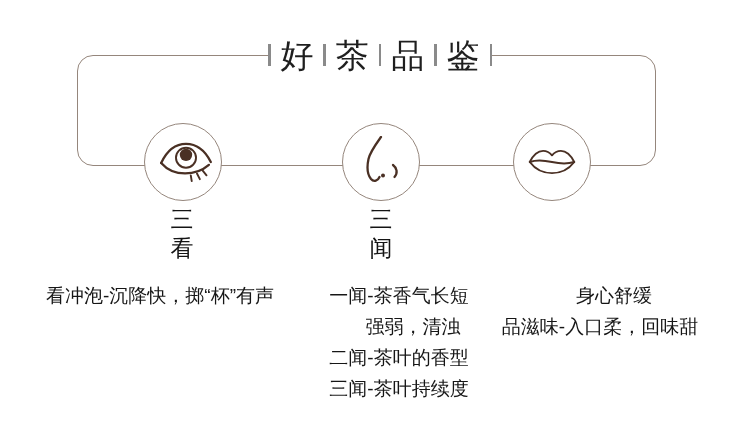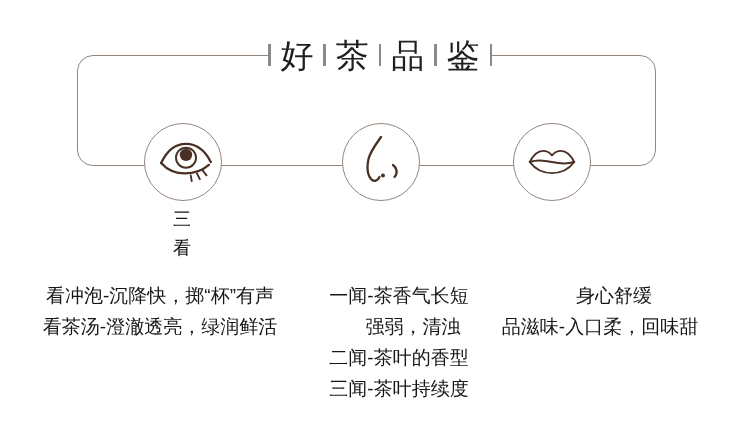--- a/index.html
+++ b/index.html
@@ -23,21 +23,21 @@
           display:flex;align-items:center;justify-content:center;}
   .circle.c1{left:144px;top:123px;}
   .circle.c2{left:342px;top:123px;}
   .circle.c3{left:513px;top:123px;}
   .icon{display:block;}
   .icon.eye{transform:translateX(3px);}
   .icon.nose{transform:translate(2px,-2px);}
 
   
   .v-label{position:absolute;top:205px;width:30px;text-align:center;
-           font-size:18px;line-height:29px;color:#141414;word-break:break-all;}
+           font-size:23px;line-height:29px;color:#141414;word-break:break-all;}
   .v-label.l1{left:167px;}
   .v-label.l2{left:366px;}
   .v-label.l3{left:535px;}
 
   
   .desc{position:absolute;top:280px;font-size:19px;line-height:31px;
         color:#161616;text-align:center;}
   .desc.d1{left:33px;width:254px;}
   .desc.d2{left:323px;width:152px;}
   .desc.d3{left:489px;width:222px;}
@@ -84,24 +84,24 @@
   </div>
 
   <div class="circle c3">
     <svg class="icon lips" width="50" height="32" viewBox="0 0 54 36" fill="none" stroke="#4a3024" stroke-width="2.2" stroke-linecap="round" stroke-linejoin="round">
       <path d="M2,18 C6,10 12,5.5 17,5.5 C21,5.5 24.5,7.5 27,10.5 C29.5,7.5 33,5.5 37,5.5 C42,5.5 48,10 52,18 C46,26 37.5,30.5 27,30.5 C16.5,30.5 8,26 2,18 Z"></path>
       <path d="M2,18 C10,15 18,16 27,18 C36,20 44,20.5 52,18"></path>
     </svg>
   </div>
 
   <div class="v-label l1">三看</div>
+  <div class="v-label l2">三闻</div>
 
   <div class="desc d1">
     <div class="desc-line">看冲泡-沉降快，掷“杯”有声</div>
-    <div class="desc-line">看茶汤-澄澈透亮，绿润鲜活</div>
   </div>
 
   <div class="desc d2">
     <div class="desc-line">一闻-茶香气长短</div>
     <div class="desc-line cont">强弱，清浊</div>
     <div class="desc-line">二闻-茶叶的香型</div>
     <div class="desc-line">三闻-茶叶持续度</div>
   </div>
 
   <div class="desc d3">

